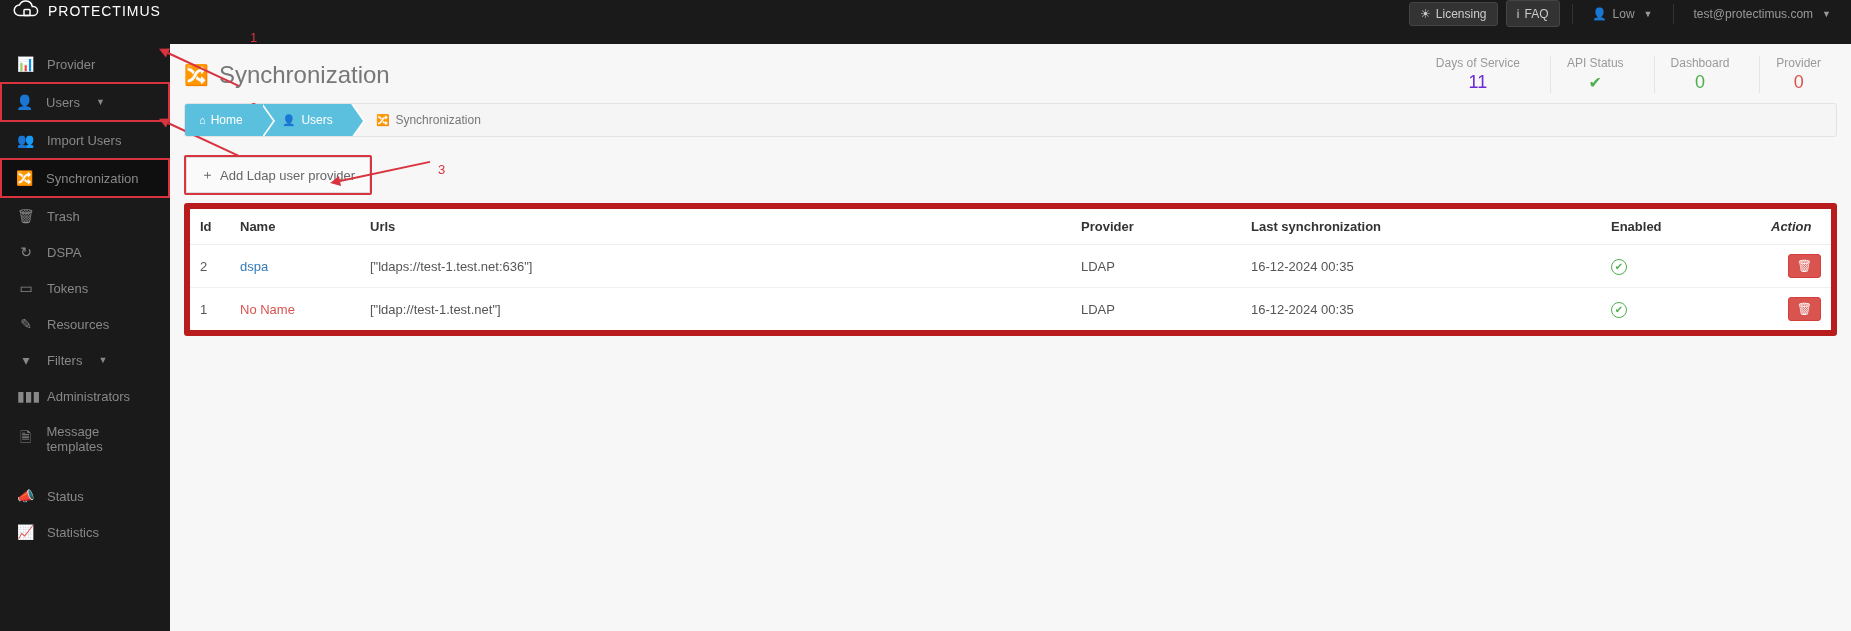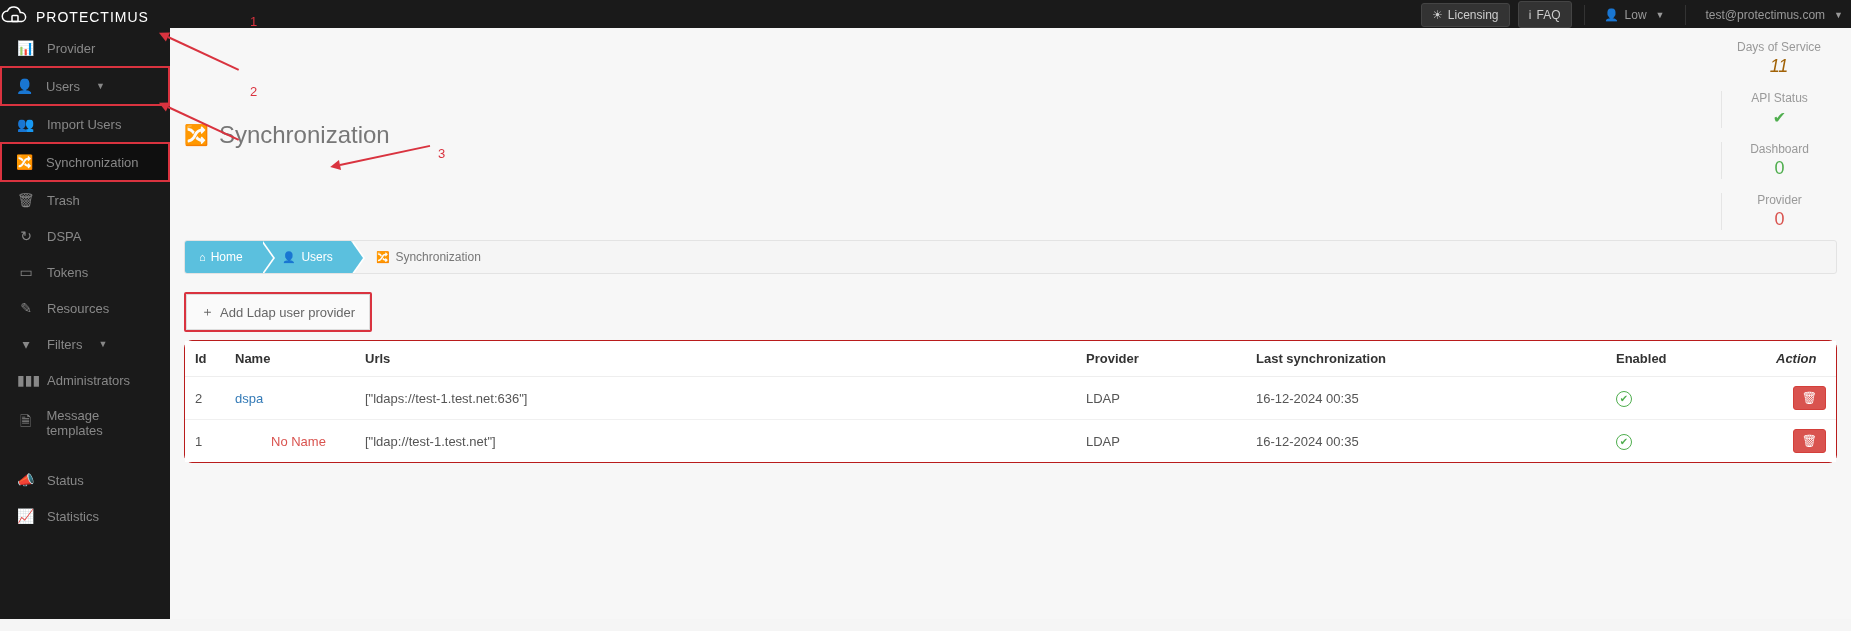--- a/index.html
+++ b/index.html
@@ -1,19 +1,19 @@
 <!DOCTYPE html>
 <html><head>
 <meta charset="utf-8">
 <style>
 * { box-sizing: border-box; margin: 0; padding: 0; }
 body { font-family: "Helvetica Neue", Helvetica, Arial, sans-serif; font-size: 13px; background: #f5f5f5; color: #333; width: 1851px; }
 
 
-.topbar { background: #1a1a1a; height: 28px; display: flex; align-items: flex-end; padding: 0 0; color: #aaa; }
+.topbar { background: #1a1a1a; height: 44px; display: flex; align-items: flex-start; padding: 0 12px; color: #aaa; }
 .logo { display: flex; align-items: center; gap: 6px; }
 .logo-icon { width: 30px; height: 22px; }
 .logo-text { color: #fff; font-size: 14px; letter-spacing: 1px; font-weight: 500; }
 .topbar-right { margin-left: auto; display: flex; align-items: center; gap: 8px; }
 .btn-dark { background: #333; color: #ccc; border: 1px solid #444; padding: 4px 10px; border-radius: 3px; font-size: 12px; display: inline-flex; align-items: center; gap: 5px; cursor: pointer; }
 .user-menu { color: #999; font-size: 12px; padding: 0 8px; display: inline-flex; align-items: center; gap: 5px; cursor: pointer; }
 .user-icon-red { color: #c9302c; }
 .sep { width: 1px; height: 20px; background: #333; margin: 0 4px; }
 
 
@@ -27,51 +27,51 @@
 .side-item.highlighted.active-dark { background: #0f0f0f; }
 .caret-down { font-size: 9px; margin-left: 4px; }
 
 .main { flex: 1; background: #f7f7f7; padding: 12px 14px 20px 14px; position: relative; }
 
 
 .page-head { display: flex; align-items: center; margin-bottom: 10px; }
 .page-title-wrap { display: flex; align-items: center; gap: 10px; color: #666; }
 .page-title-icon { font-size: 20px; color: #666; }
 .page-title { font-size: 24px; font-weight: 400; color: #777; }
-.stats { margin-left: auto; display: flex; gap: 14px; flex-direction: column; }
+.stats { margin-left: auto; display: flex; gap: 14px; }
 .stat { text-align: center; padding: 0 16px; border-left: 1px solid #e5e5e5; }
 .stat:first-child { border-left: none; }
 .stat-label { font-size: 12px; color: #999; margin-bottom: 2px; }
 .stat-value { font-size: 18px; font-weight: 400; }
-.stat-value.grey { color: #a16207; font-style: italic; }
+.stat-value.grey { color: #6d28d9; }
 .stat-value.green { color: #4fae4e; }
 .stat-value.red { color: #d9534f; }
 .stat-check { color: #4fae4e; font-size: 16px; }
 
 
 .breadcrumb { background: #f5f5f5; border: 1px solid #e3e3e3; border-radius: 3px; height: 34px; display: flex; align-items: center; overflow: hidden; margin-bottom: 18px; }
 .crumb { position: relative; height: 100%; display: inline-flex; align-items: center; padding: 0 18px 0 22px; font-size: 12px; color: #fff; }
 .crumb.blue { background: #5bc0de; }
 .crumb.blue::after { content: ""; position: absolute; right: -12px; top: 0; border-top: 17px solid transparent; border-bottom: 17px solid transparent; border-left: 12px solid #5bc0de; z-index: 2; }
 .crumb.blue::before { content: ""; position: absolute; right: -14px; top: 0; border-top: 17px solid transparent; border-bottom: 17px solid transparent; border-left: 12px solid #fff; z-index: 1; }
 .crumb.plain { color: #777; background: transparent; padding-left: 26px; }
 .crumb .icon { margin-right: 5px; font-size: 11px; }
 
 
 .add-bar { border: 2px solid #d9333f; display: inline-block; border-radius: 2px; margin-bottom: 8px; }
 .add-btn { background: #fafafa; border: 1px solid #ddd; padding: 8px 14px; font-size: 13px; color: #666; display: inline-flex; align-items: center; gap: 6px; cursor: pointer; }
 
 
 .table { width: 100%; border-collapse: collapse; background: #fff; }
-.table-container { background: #6d28d9; border: 1px solid #b91c1c; border-radius: 8px; }
+.table-container { background: #6d28d9; border: 6px solid #b91c1c; border-radius: 3px; }
 .table th { text-align: left; font-weight: 600; font-size: 13px; color: #333; padding: 10px 10px; border-bottom: 1px solid #eee; background: #fff; }
 .table td { padding: 9px 10px; border-bottom: 1px solid #f0f0f0; font-size: 13px; color: #555; }
 .table tr:last-child td { border-bottom: none; }
 .link-blue { color: #337ab7; cursor: pointer; }
-.link-red { color: #d9534f; cursor: pointer; margin-left: 36px; }
+.link-red { color: #d9534f; cursor: pointer; }
 .enabled-check { color: #4fae4e; font-size: 14px; display:inline-block; width:16px; height:16px; border:1px solid #4fae4e; border-radius:50%; text-align:center; line-height:14px; font-size:10px;}
 .del-btn { background: #d9534f; color: #fff; border: 1px solid #d43f3a; border-radius: 3px; padding: 4px 8px; cursor: pointer; font-size: 12px; display:inline-flex; align-items:center; }
 .th-action, .td-action { text-align: right; padding-right: 12px; }
 
 
 .anno { position: absolute; pointer-events: none; }
 .anno-num { color: #d9333f; font-size: 13px; font-weight: 500; }
 .arrow-line { position: absolute; background: #d9333f; height: 2px; }
 .arrow-line::before { content: ""; position: absolute; left: -10px; top: -4px; border-top: 5px solid transparent; border-bottom: 5px solid transparent; border-right: 10px solid #d9333f; }
 

